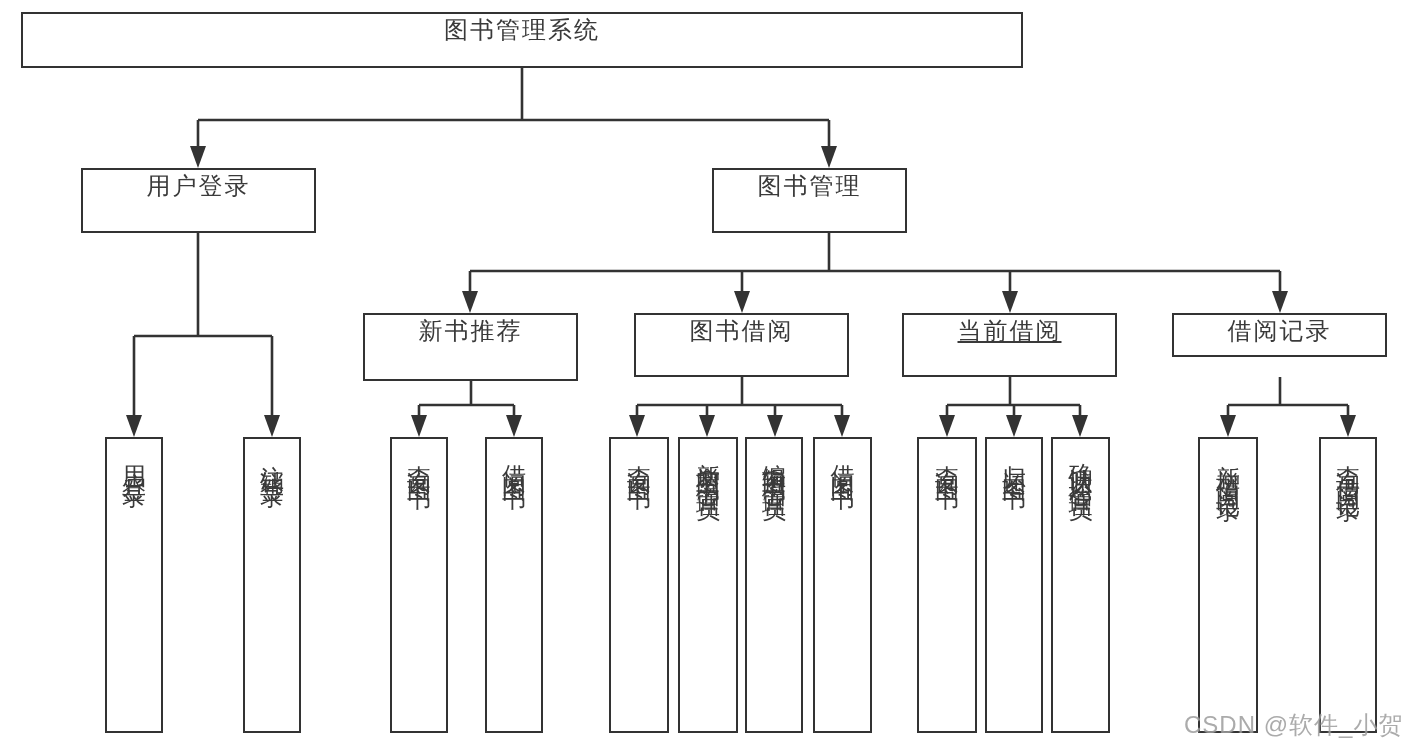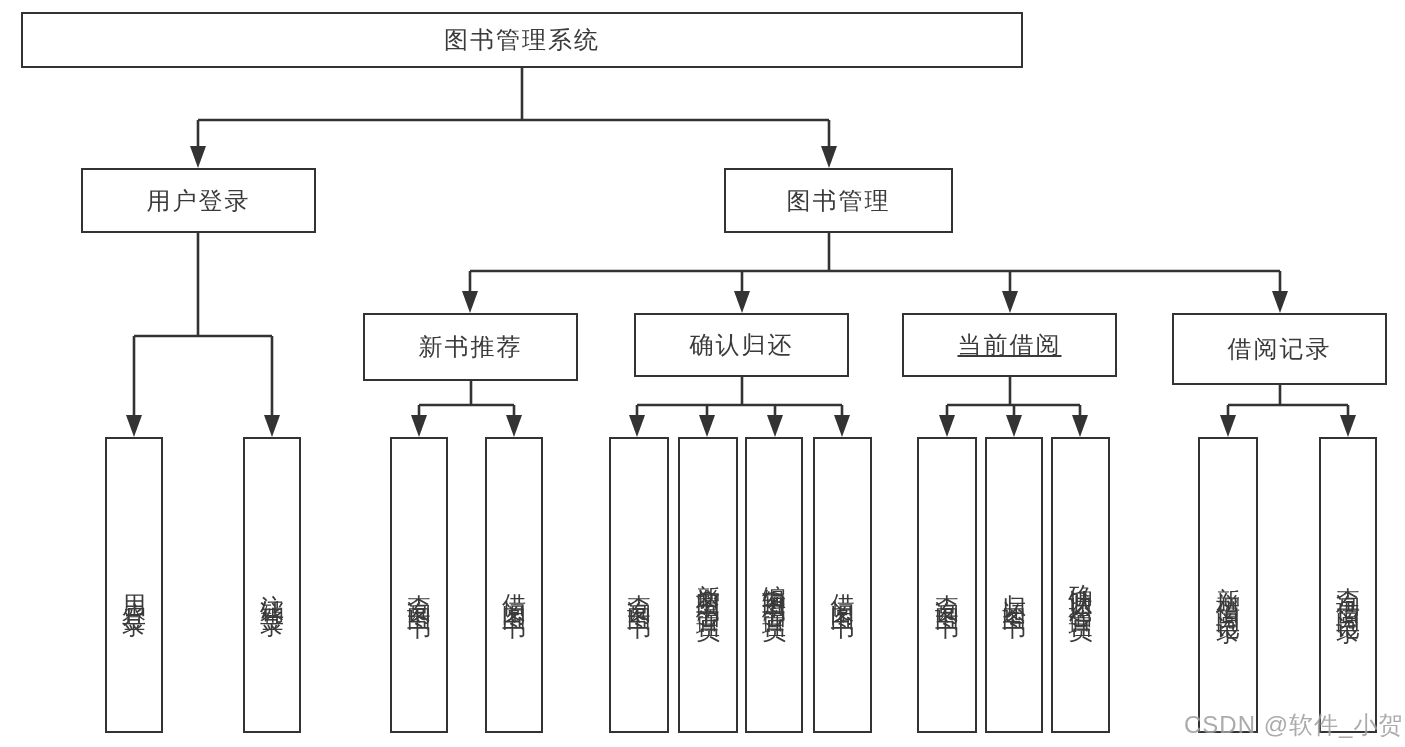--- a/index.html
+++ b/index.html
@@ -21,21 +21,20 @@
     width: 1405px;
     height: 747px;
     pointer-events: none;
   }
   .node {
     position: absolute;
     box-sizing: border-box;
     background: #ffffff;
     border: 2px solid #333333;
     display: flex;
-    align-items: center;
     justify-content: center;
     color: #3a3a3a;
     font-size: 24px;
     letter-spacing: 2px;
     z-index: 2;
   }
   .hnode {  }
   .vnode .vtext {
     writing-mode: vertical-rl;
     text-orientation: mixed;
@@ -99,34 +98,34 @@
     </g>
   </svg>
 
   <div class="node hnode" style="left:21px; top:12px; width:1002px; height:56px;">
     <span>图书管理系统</span>
   </div>
 
   <div class="node hnode" style="left:81px; top:168px; width:235px; height:65px;">
     <span>用户登录</span>
   </div>
-  <div class="node hnode" style="left:712px; top:168px; width:229px; height:65px;margin-left:12px;">
+  <div class="node hnode" style="left:712px; top:168px; width:195px; height:65px;">
     <span>图书管理</span>
   </div>
 
   <div class="node hnode" style="left:363px; top:313px; width:215px; height:68px;">
     <span>新书推荐</span>
   </div>
   <div class="node hnode" style="left:634px; top:313px; width:215px; height:64px;">
-    <span>确认归还</span>
+    <span>图书借阅</span>
   </div>
   <div class="node hnode" style="left:902px; top:313px; width:215px; height:64px;text-decoration:underline;">
     <span>当前借阅</span>
   </div>
-  <div class="node hnode" style="left:1172px; top:313px; width:215px; height:72px;">
+  <div class="node hnode" style="left:1172px; top:313px; width:215px; height:44px;">
     <span>借阅记录</span>
   </div>
 
   <div class="node vnode" style="left:105px; top:437px; width:58px; height:296px;">
     <span class="vtext">用户登录</span>
   </div>
   <div class="node vnode" style="left:243px; top:437px; width:58px; height:296px;">
     <span class="vtext">注销登录</span>
   </div>
 

